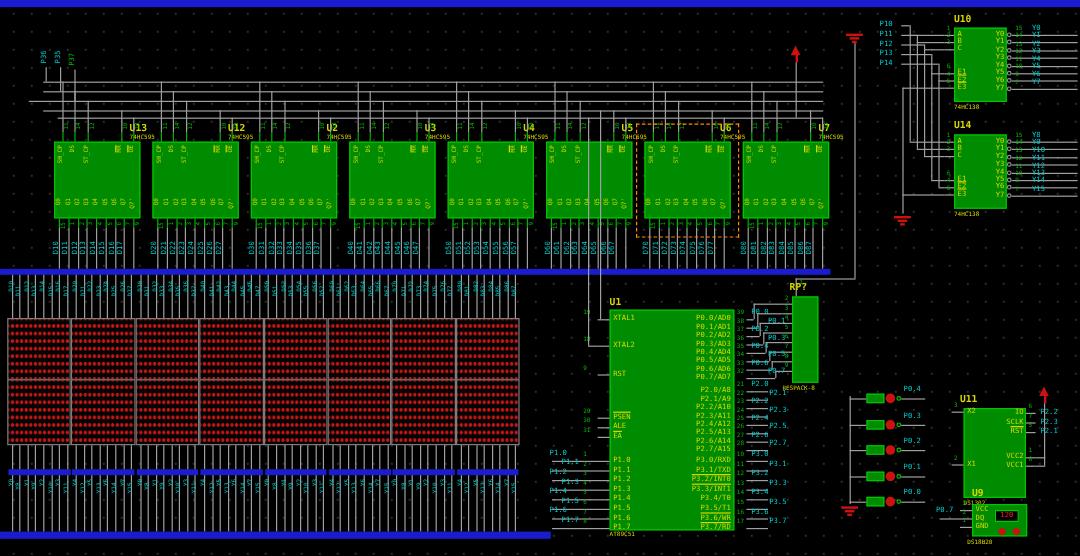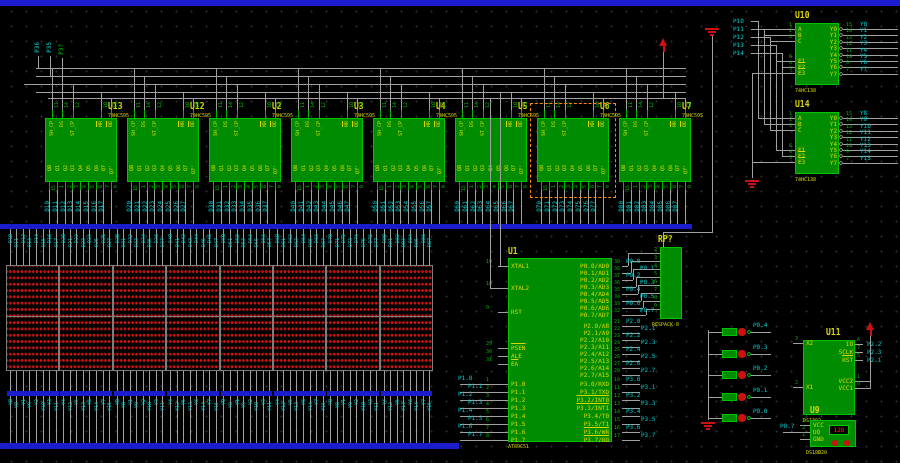--- a/index.html
+++ b/index.html
@@ -1371,21 +1371,21 @@
     <div class="abs ring" style="left: 747px; top: 394.5px; width: 4px; height: 4px;"></div>
     <div class="abs wire" style="left: 751px; top: 396.5px; width: 20px; height: 1px;"></div>
     <div class="abs cc t6" style="left: 753px; top: 386.5px;">P0.1</div>
     <div class="abs wire" style="left: 708px; top: 418px; width: 14px; height: 1px;"></div>
     <div class="abs comp" style="left: 722px; top: 414px; width: 15px; height: 8px;"></div>
     <div class="abs dot" style="left: 738px; top: 414px; width: 8px; height: 8px;"></div>
     <div class="abs ring" style="left: 747px; top: 416px; width: 4px; height: 4px;"></div>
     <div class="abs wire" style="left: 751px; top: 418px; width: 20px; height: 1px;"></div>
     <div class="abs cc t6" style="left: 753px; top: 408px;">P0.0</div>
     <div class="abs comp" style="left: 803px; top: 340px; width: 52px; height: 75px;"></div>
-    <div class="abs cy t8" style="left: 826px; top: 329px;">U11</div>
+    <div class="abs cy t8" style="left: 800px; top: 329px;">U11</div>
     <div class="abs cy t5" style="left: 803px; top: 418px;">DS1302</div>
     <div class="abs wire" style="left: 793px; top: 343px; width: 10px; height: 1px;"></div>
     <div class="abs cg t5" style="left: 795px; top: 336px;">3</div>
     <div class="abs cy t6" style="left: 806px; top: 340px;">X2</div>
     <div class="abs wire" style="left: 793px; top: 387px; width: 10px; height: 1px;"></div>
     <div class="abs cg t5" style="left: 795px; top: 380px;">2</div>
     <div class="abs cy t6" style="left: 806px; top: 384px;">X1</div>
     <div class="abs wire" style="left: 855px; top: 344px; width: 8px; height: 1px;"></div>
     <div class="abs cg t5" style="left: 857px; top: 337px;">6</div>
     <div class="abs cy t6 tr" style="left: 810px; top: 341px; width: 43px; height: 7px;">IO</div>

